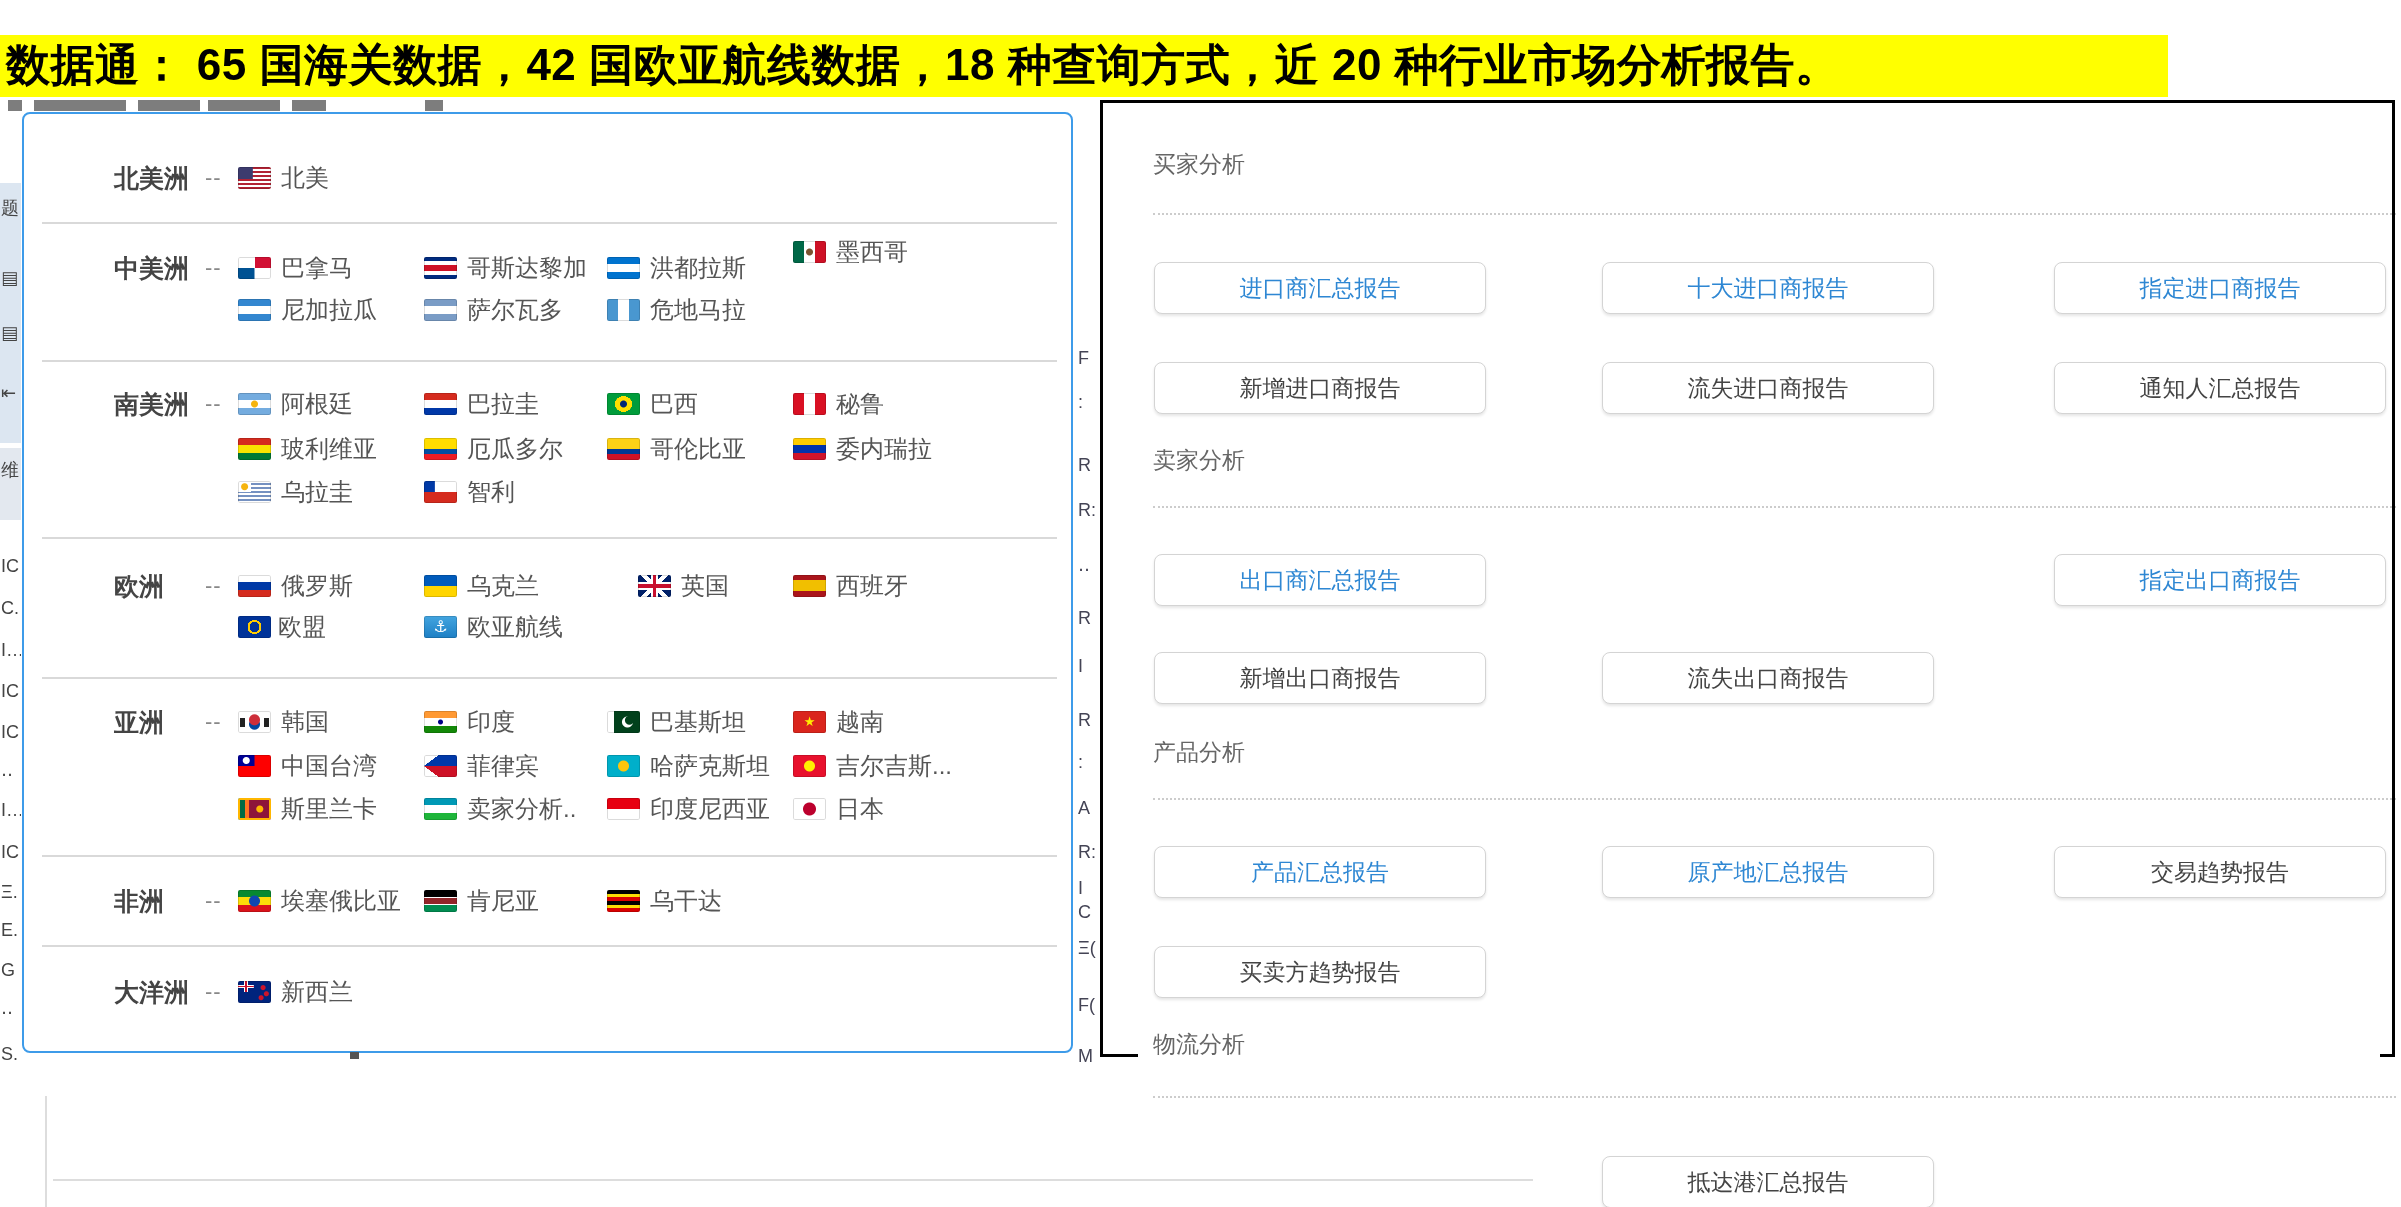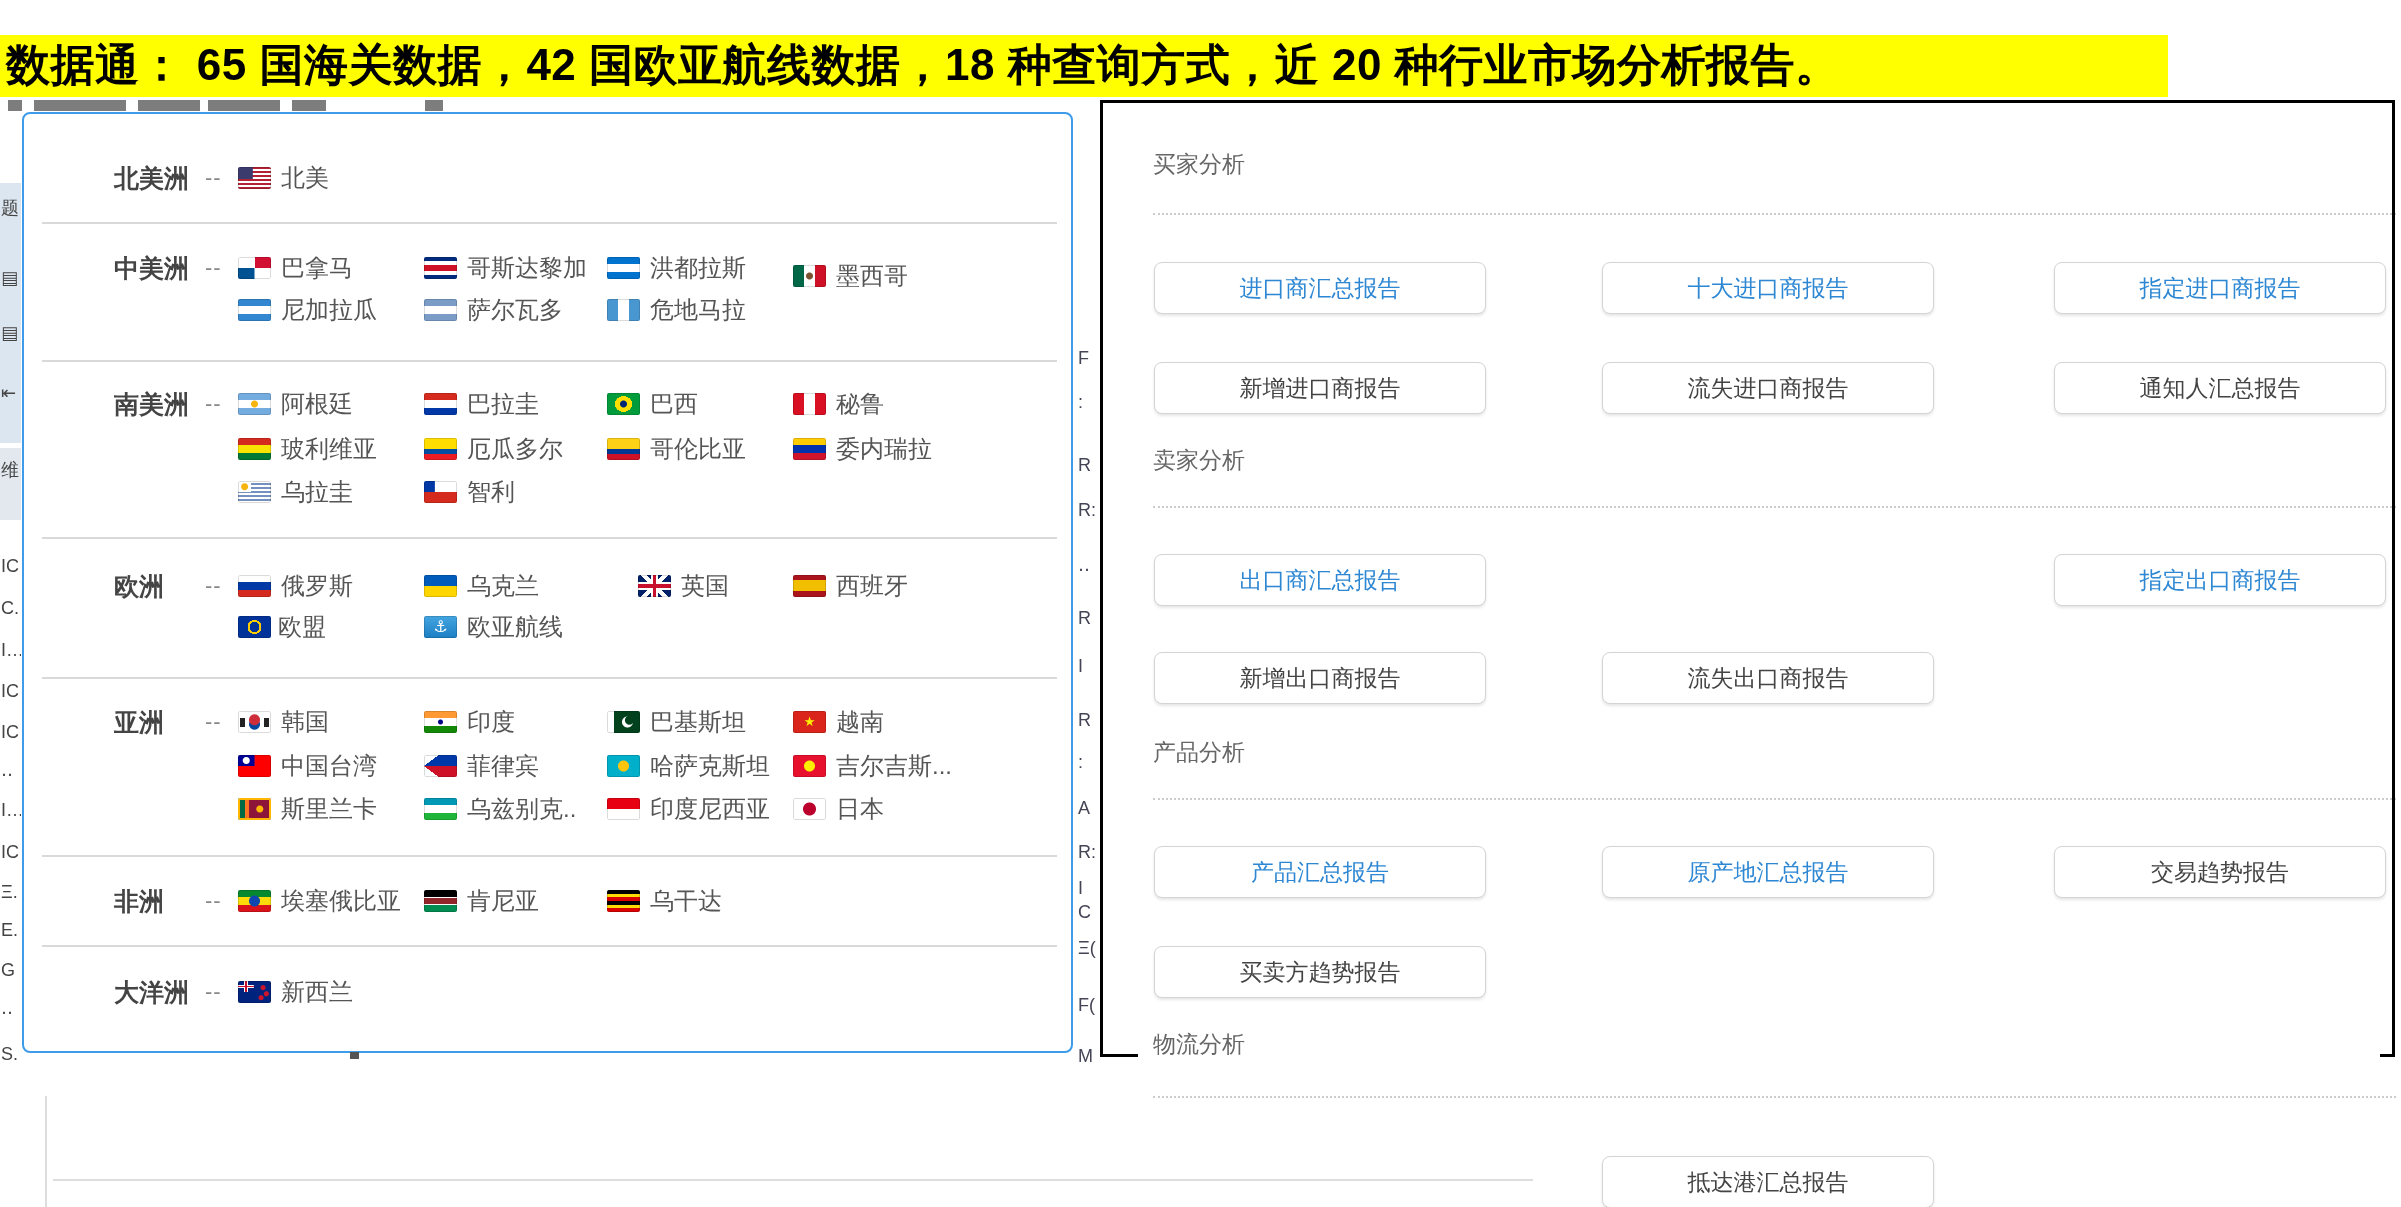--- a/index.html
+++ b/index.html
@@ -225,21 +225,21 @@
         <span class="country-name">巴拿马</span>
       </div>
       <div class="country" style="top: 138px; left: 400px;">
         <span class="fg fg-costarica"></span>
         <span class="country-name">哥斯达黎加</span>
       </div>
       <div class="country" style="top: 138px; left: 583px;">
         <span class="fg fg-honduras"></span>
         <span class="country-name">洪都拉斯</span>
       </div>
-      <div class="country" style="top: 146px; left: 769px;">
+      <div class="country" style="top: 122px; left: 769px;">
         <span class="fg fg-mexico"></span>
         <span class="country-name">墨西哥</span>
       </div>
       <div class="country" style="top: 180px; left: 214px;">
         <span class="fg fg-nicaragua"></span>
         <span class="country-name">尼加拉瓜</span>
       </div>
       <div class="country" style="top: 180px; left: 400px;">
         <span class="fg fg-elsalvador"></span>
         <span class="country-name">萨尔瓦多</span>
@@ -349,21 +349,21 @@
       <div class="country" style="top: 636px; left: 769px;">
         <span class="fg fg-kyrgyzstan"></span>
         <span class="country-name">吉尔吉斯...</span>
       </div>
       <div class="country" style="top: 679px; left: 214px;">
         <span class="fg fg-srilanka"></span>
         <span class="country-name">斯里兰卡</span>
       </div>
       <div class="country" style="top: 679px; left: 400px;">
         <span class="fg fg-uzbekistan"></span>
-        <span class="country-name">乌兹别克..</span>
+        <span class="country-name">卖家分析..</span>
       </div>
       <div class="country" style="top: 679px; left: 583px;">
         <span class="fg fg-indonesia"></span>
         <span class="country-name">印度尼西亚</span>
       </div>
       <div class="country" style="top: 679px; left: 769px;">
         <span class="fg fg-japan"></span>
         <span class="country-name">日本</span>
       </div>
       <div class="cont-label" style="top: 771px;">非洲</div>

